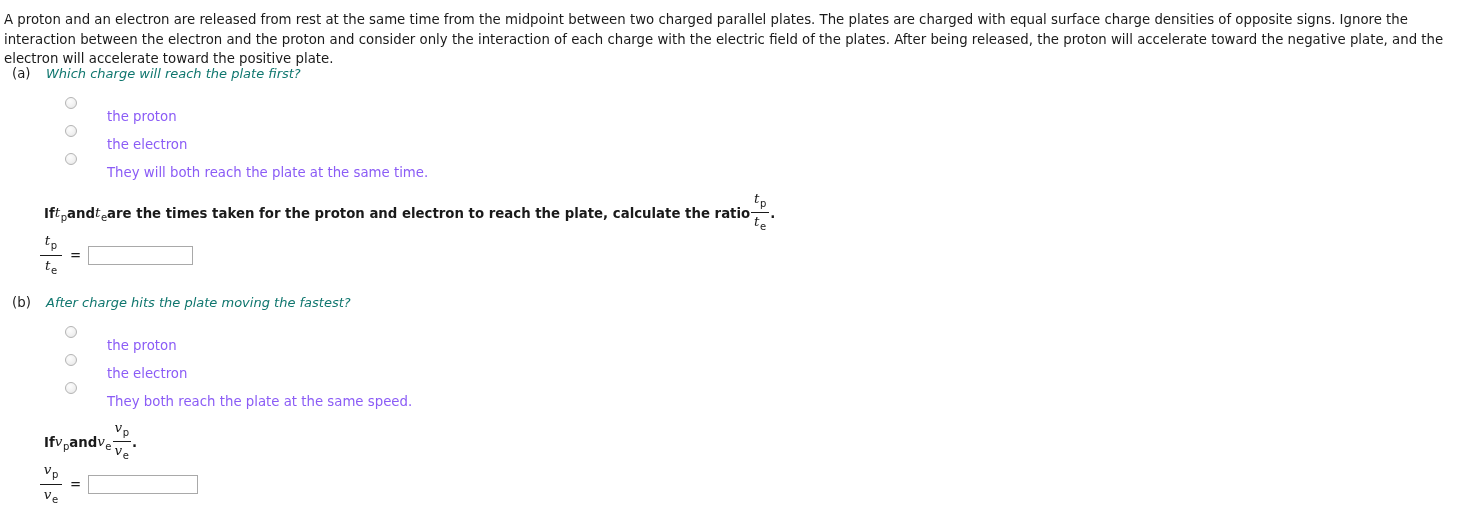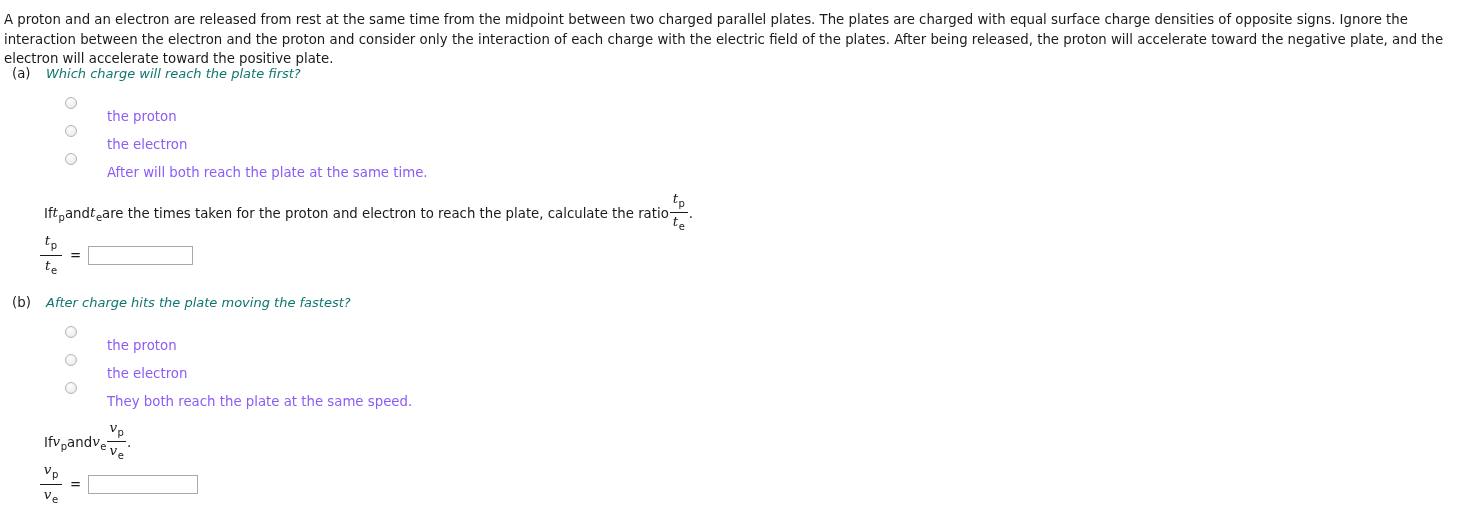--- a/index.html
+++ b/index.html
@@ -87,21 +87,21 @@
     left: 44px;
     font-size: 13.3px;
     color: #1a1a1a;
     white-space: nowrap;
     display: flex;
     align-items: center;
   }
   #ratio-line-a { top: 192px; }
   #ratio-line-b { top: 421px; }
 
-  .ratio-line .txt { display: inline-block; }
+  .ratio-line .txt { display: inline-block; font-weight: bold; }
 
   
   .var {
     font-style: italic;
     font-family: "DejaVu Serif", "Liberation Serif", serif;
     font-size: 13.5px;
     text-align: center;
   }
   .var .sub {
     font-style: normal;
@@ -197,21 +197,21 @@
     <div class="option-row">
       <span class="radio"></span>
       <span class="option-label">the proton</span>
     </div>
     <div class="option-row">
       <span class="radio"></span>
       <span class="option-label">the electron</span>
     </div>
     <div class="option-row">
       <span class="radio"></span>
-      <span class="option-label">After will both reach the plate at the same time.</span>
+      <span class="option-label">They will both reach the plate at the same time.</span>
     </div>
   </div>
 </div>
 
 <div class="ratio-line" id="ratio-line-a">
   <span class="txt">If </span>
     <span class="var"><span>t</span><span class="sub">p</span></span>
     <span class="txt"> and </span>
     <span class="var"><span>t</span><span class="sub">e</span></span>
     <span class="txt"> are the times taken for the proton and electron to reach the plate, calculate the ratio </span>

